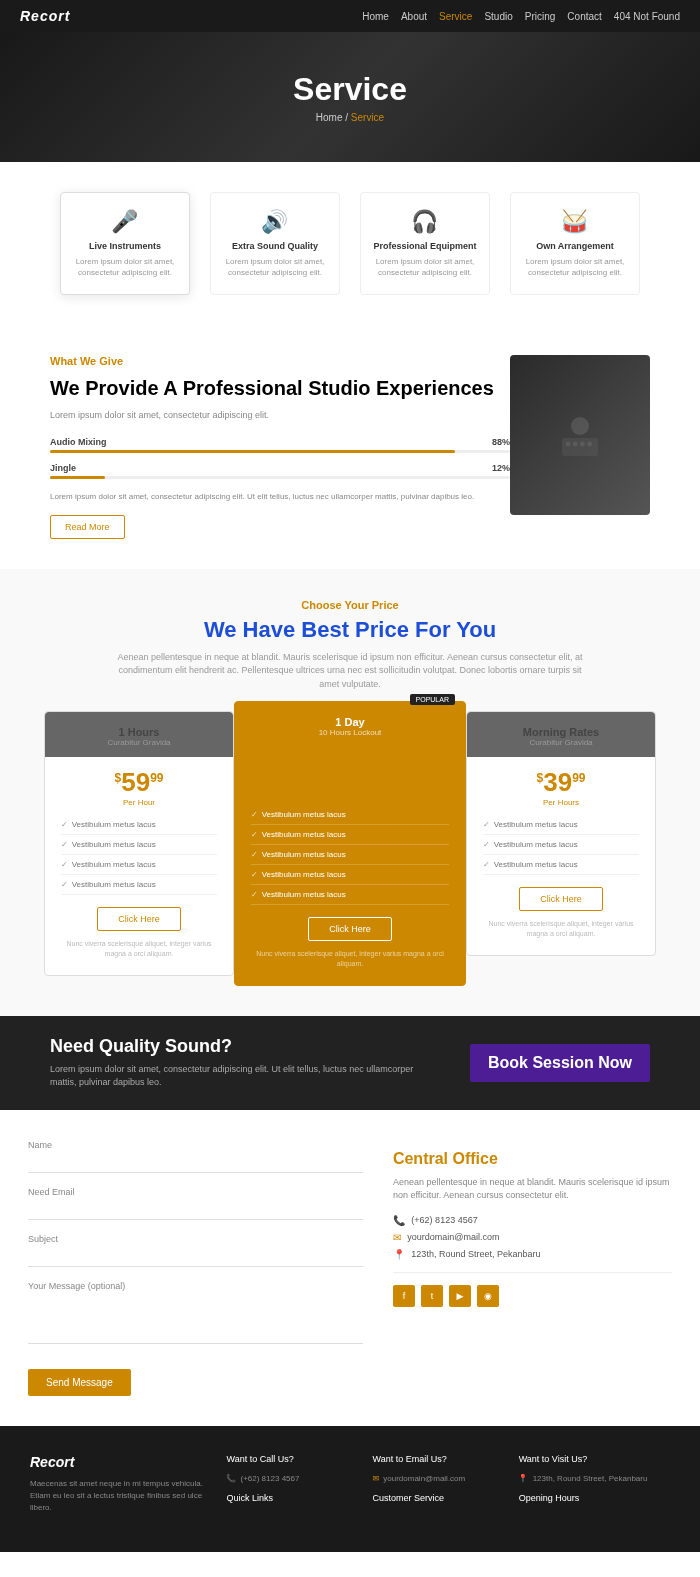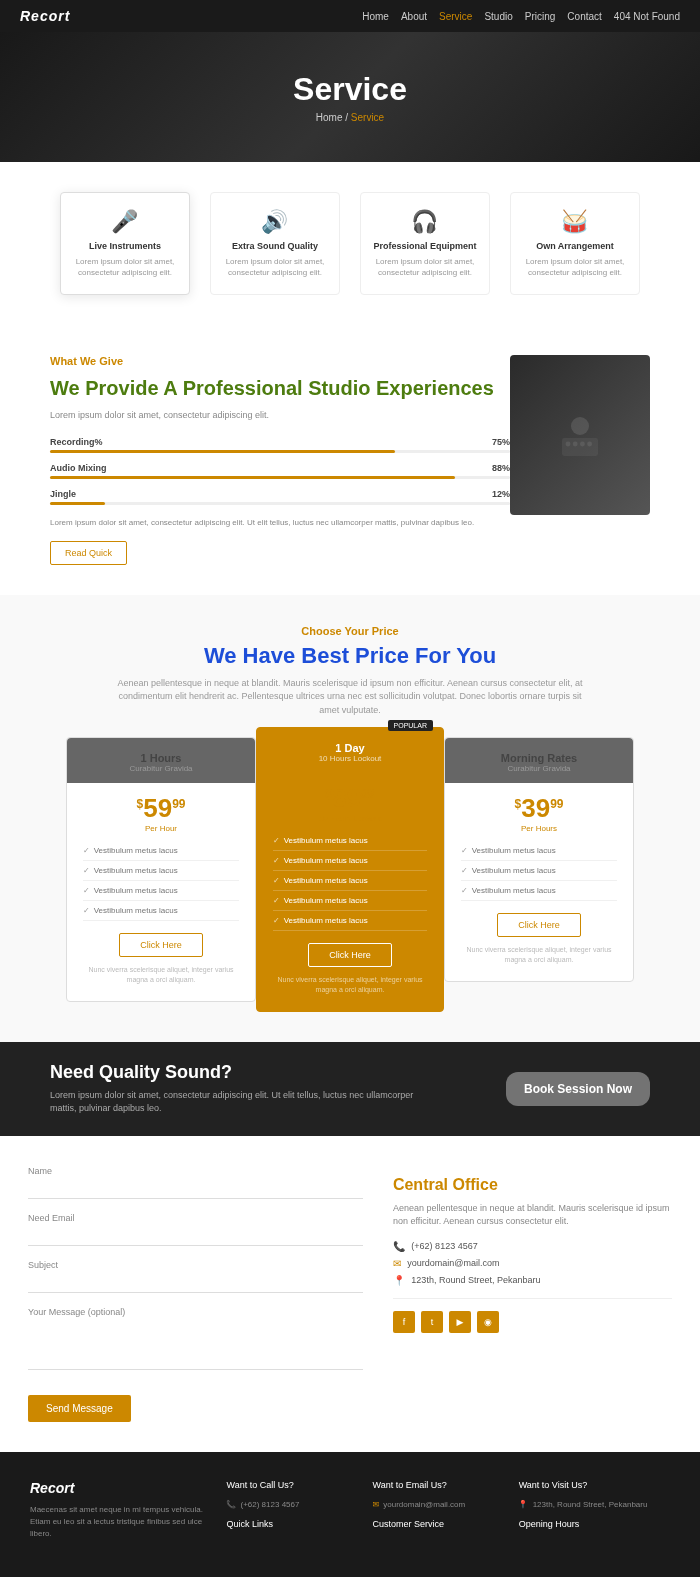--- a/index.html
+++ b/index.html
@@ -23,40 +23,40 @@
     .service-icon-item { text-align: center; width: 130px; padding: 16px 12px; border: 1px solid #eee; border-radius: 4px; }
     .service-icon-item.active { background: #fff; box-shadow: 0 2px 12px rgba(0,0,0,0.1); border-color: #ddd; }
     .service-icon-item .icon { font-size: 22px; color: #cc8800; margin-bottom: 6px; }
     .service-icon-item .title { font-size: 9px; font-weight: bold; color: #333; margin-bottom: 5px; }
     .service-icon-item .desc { font-size: 8px; color: #999; line-height: 1.4; }
 
     
     .what-we-give { padding: 30px 50px; display: flex; align-items: flex-start; }
     .wwg-left { flex: 1; }
     .wwg-label { color: #cc8800; font-size: 11px; font-weight: bold; margin-bottom: 8px; }
-    .wwg-title { font-size: 20px; font-weight: bold; color: #4d7c0f; margin-bottom: 8px; line-height: 1.3; }
+    .wwg-title { font-size: 20px; font-weight: bold; color: #000000; margin-bottom: 8px; line-height: 1.3; }
     .wwg-desc { font-size: 9px; color: #888; margin-bottom: 14px; line-height: 1.5; }
     .progress-item { margin-bottom: 10px; }
     .progress-label { display: flex; justify-content: space-between; font-size: 9px; color: #444; margin-bottom: 3px; font-weight: bold; }
     .progress-bar { height: 3px; background: #eee; border-radius: 2px; }
     .progress-fill { height: 100%; background: #cc8800; border-radius: 2px; }
     .wwg-extra { font-size: 8px; color: #888; line-height: 1.5; margin-top: 12px; }
     .read-more-btn { display: inline-block; margin-top: 12px; padding: 6px 14px; border: 1px solid #cc8800; color: #cc8800; font-size: 9px; text-decoration: none; border-radius: 2px; cursor: pointer; background: #fff; }
     .wwg-image { width: 140px; flex-shrink: 0; }
     .wwg-img-placeholder { width: 140px; height: 160px; background: linear-gradient(135deg, #2a2a2a, #555); border-radius: 4px; display: flex; align-items: center; justify-content: center; }
     .wwg-img-placeholder svg { width: 60px; height: 60px; opacity: 0.3; }
 
     
     .pricing { padding: 30px 40px; text-align: center; background: #f9f9f9; }
     .pricing-label { color: #cc8800; font-size: 11px; font-weight: bold; margin-bottom: 6px; }
     .pricing-title { font-size: 22px; font-weight: bold; color: #1d4ed8; margin-bottom: 8px; }
     .pricing-desc { font-size: 9px; color: #999; line-height: 1.5; max-width: 480px; margin: 0 auto 20px; }
     .pricing-cards { display: flex; gap: 0; justify-content: center; align-items: flex-start; }
     .price-card { background: #fff; border: 1px solid #ddd; border-radius: 4px; width: 190px; padding-bottom: 16px; text-align: center; position: relative; }
-    .price-card.featured { background: #cc8800; border-color: #cc8800; margin-top: -10px; z-index: 2; width: 188px; }
+    .price-card.featured { background: #cc8800; border-color: #cc8800; margin-top: -10px; z-index: 2; width: 232px; }
     .price-card-header { padding: 14px 10px 10px; }
     .price-card-header .plan-name { font-size: 11px; font-weight: bold; color: #fff; }
     .price-card-header .plan-sub { font-size: 8px; color: rgba(255,255,255,0.7); }
     .price-card:not(.featured) .plan-name { color: #444; }
     .price-card:not(.featured) .plan-sub { color: #999; }
     .price-card-header.gray-header { background: #666; border-radius: 4px 4px 0 0; }
     .price-card-header.orange-header { background: #cc8800; border-radius: 4px 4px 0 0; }
     .popular-badge { position: absolute; top: -8px; right: 10px; background: #222; color: #fff; font-size: 7px; padding: 2px 6px; border-radius: 2px; }
     .price-amount { padding: 10px 0 8px; }
     .price-amount .currency { font-size: 12px; font-weight: bold; color: #cc8800; vertical-align: top; margin-top: 4px; display: inline-block; }
@@ -70,21 +70,21 @@
     .price-card.featured .price-features li::before { color: rgba(255,255,255,0.7); }
     .price-card-btn { display: inline-block; padding: 6px 20px; border: 1px solid #cc8800; color: #cc8800; font-size: 9px; cursor: pointer; background: #fff; border-radius: 2px; }
     .price-card.featured .price-card-btn { border-color: #fff; color: #fff; background: transparent; }
     .price-card-footer { font-size: 7px; color: #bbb; padding: 8px 12px 0; line-height: 1.4; }
     .price-card.featured .price-card-footer { color: rgba(255,255,255,0.6); }
 
     
     .cta-section { background: #222; padding: 20px 50px; display: flex; align-items: center; justify-content: space-between; }
     .cta-text h2 { color: #fff; font-size: 18px; font-weight: bold; margin-bottom: 6px; }
     .cta-text p { color: #aaa; font-size: 9px; line-height: 1.5; max-width: 380px; }
-    .cta-btn { background: #737373; color: #fff; padding: 10px 18px; font-size: 12px; font-weight: bold; border: none; cursor: pointer; border-radius: 12px; white-space: nowrap; }
+    .cta-btn { background: #4c1d95; color: #fff; padding: 10px 18px; font-size: 16px; font-weight: bold; border: none; cursor: pointer; border-radius: 2px; white-space: nowrap; }
 
     
     .contact-section { padding: 30px 28px; display: flex; gap: 30px; }
     .contact-form { flex: 1.2; }
     .contact-form .form-group { margin-bottom: 14px; }
     .contact-form label { font-size: 9px; color: #888; display: block; margin-bottom: 3px; }
     .contact-form input, .contact-form textarea { width: 100%; border: none; border-bottom: 1px solid #ddd; padding: 4px 0; font-size: 10px; outline: none; background: transparent; }
     .contact-form textarea { height: 50px; resize: none; }
     .send-btn { background: #cc8800; color: #fff; padding: 8px 18px; font-size: 10px; border: none; cursor: pointer; border-radius: 2px; margin-top: 8px; }
     .contact-info { flex: 1; padding-top: 10px; }
@@ -152,48 +152,39 @@
 </div>
 
 <div class="what-we-give">
   <div class="wwg-left">
     <div class="wwg-label">What We Give</div>
     <div class="wwg-title">We Provide A Professional Studio Experiences</div>
     <div class="wwg-desc">Lorem ipsum dolor sit amet, consectetur adipiscing elit.</div>
     
     <div class="progress-item">
       <div class="progress-label">
-        <span>Recording%</span>
-        <span>75%</span>
-      </div>
-      <div class="progress-bar">
-        <div class="progress-fill" style="width:75%"></div>
-      </div>
-    </div>
-    <div class="progress-item">
-      <div class="progress-label">
         <span>Audio Mixing</span>
         <span>88%</span>
       </div>
       <div class="progress-bar">
         <div class="progress-fill" style="width:88%"></div>
       </div>
     </div>
     <div class="progress-item">
       <div class="progress-label">
         <span>Jingle</span>
         <span>12%</span>
       </div>
       <div class="progress-bar">
         <div class="progress-fill" style="width:12%"></div>
       </div>
     </div>
 
     <div class="wwg-extra">Lorem ipsum dolor sit amet, consectetur adipiscing elit. Ut elit tellus, luctus nec ullamcorper mattis, pulvinar dapibus leo.</div>
-    <button class="read-more-btn">Read Quick</button>
+    <button class="read-more-btn">Read More</button>
   </div>
   <div class="wwg-image">
     <div class="wwg-img-placeholder">
       <svg viewBox="0 0 100 100" fill="none" xmlns="http://www.w3.org/2000/svg">
         <circle cx="50" cy="35" r="15" fill="#888"></circle>
         <rect x="20" y="55" width="60" height="30" rx="4" fill="#666"></rect>
         <circle cx="30" cy="65" r="4" fill="#999"></circle>
         <circle cx="42" cy="65" r="4" fill="#999"></circle>
         <circle cx="54" cy="65" r="4" fill="#999"></circle>
         <circle cx="66" cy="65" r="4" fill="#999"></circle>

